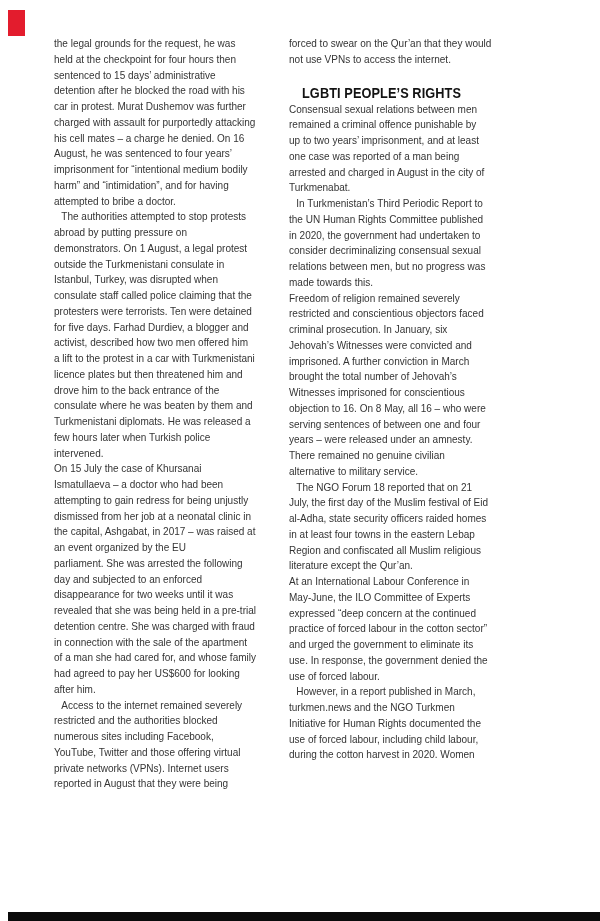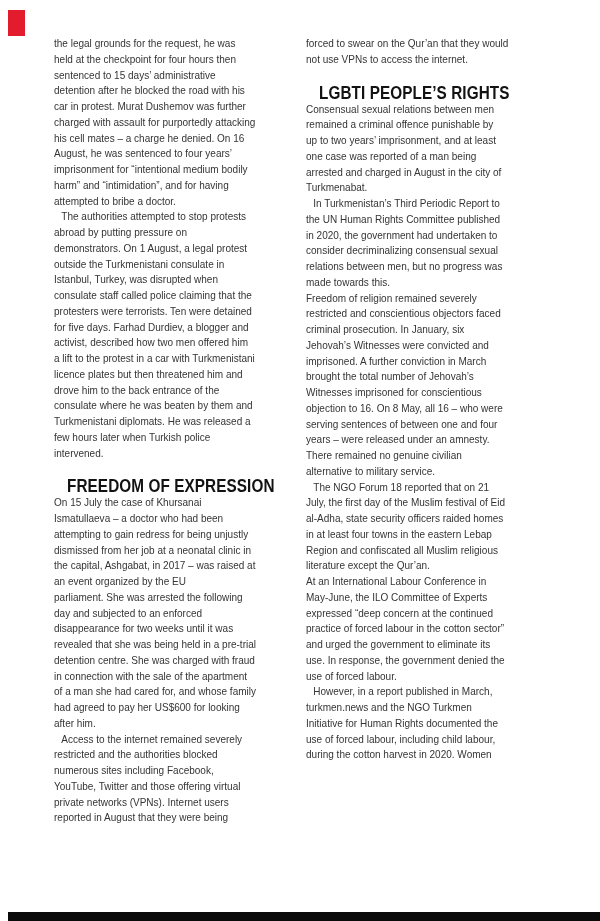--- a/index.html
+++ b/index.html
@@ -22,36 +22,36 @@
   #bottom-bar {
     position: absolute;
     left: 0; bottom: 0;
     width: 600px; height: 9px;
   }
   .col {
     position: absolute;
     top: 36px;
   }
   #col-left  { left: 46px;  width: 242px; }
-  #col-right { left: 298px; width: 250px; }
+  #col-right { left: 281px; width: 250px; }
   .para {
     margin: 0;
     font-size: 11px;
     line-height: 15.75px;
     white-space: pre;
     color: #343434;
     transform: scaleX(0.91);
     transform-origin: 0 0;
   }
   .para.indent { text-indent: 8px; }
   .heading {
     margin: 16px 0 0 0;
     height: 18px;
     line-height: 18px;
-    font-size: 18px;
+    font-size: 15px;
     font-weight: bold;
     color: #121212;
     letter-spacing: 0.1px;
     padding-left: 13px;
   }
   .heading .hx {
     display: inline-block;
     transform: scaleX(0.85);
     transform-origin: 0 50%;
     white-space: nowrap;
@@ -109,21 +109,20 @@
 protesters were terrorists. Ten were detained
 for five days. Farhad Durdiev, a blogger and
 activist, described how two men offered him
 a lift to the protest in a car with Turkmenistani
 licence plates but then threatened him and
 drove him to the back entrance of the
 consulate where he was beaten by them and
 Turkmenistani diplomats. He was released a
 few hours later when Turkish police
 intervened.</div>
-      <h2 class="heading"><span class="hx">FREEDOM OF EXPRESSION</span></h2>
       <div class="para">On 15 July the case of Khursanai
 Ismatullaeva – a doctor who had been
 attempting to gain redress for being unjustly
 dismissed from her job at a neonatal clinic in
 the capital, Ashgabat, in 2017 – was raised at
 an event organized by the EU
 parliament. She was arrested the following
 day and subjected to an enforced
 disappearance for two weeks until it was
 revealed that she was being held in a pre-trial

